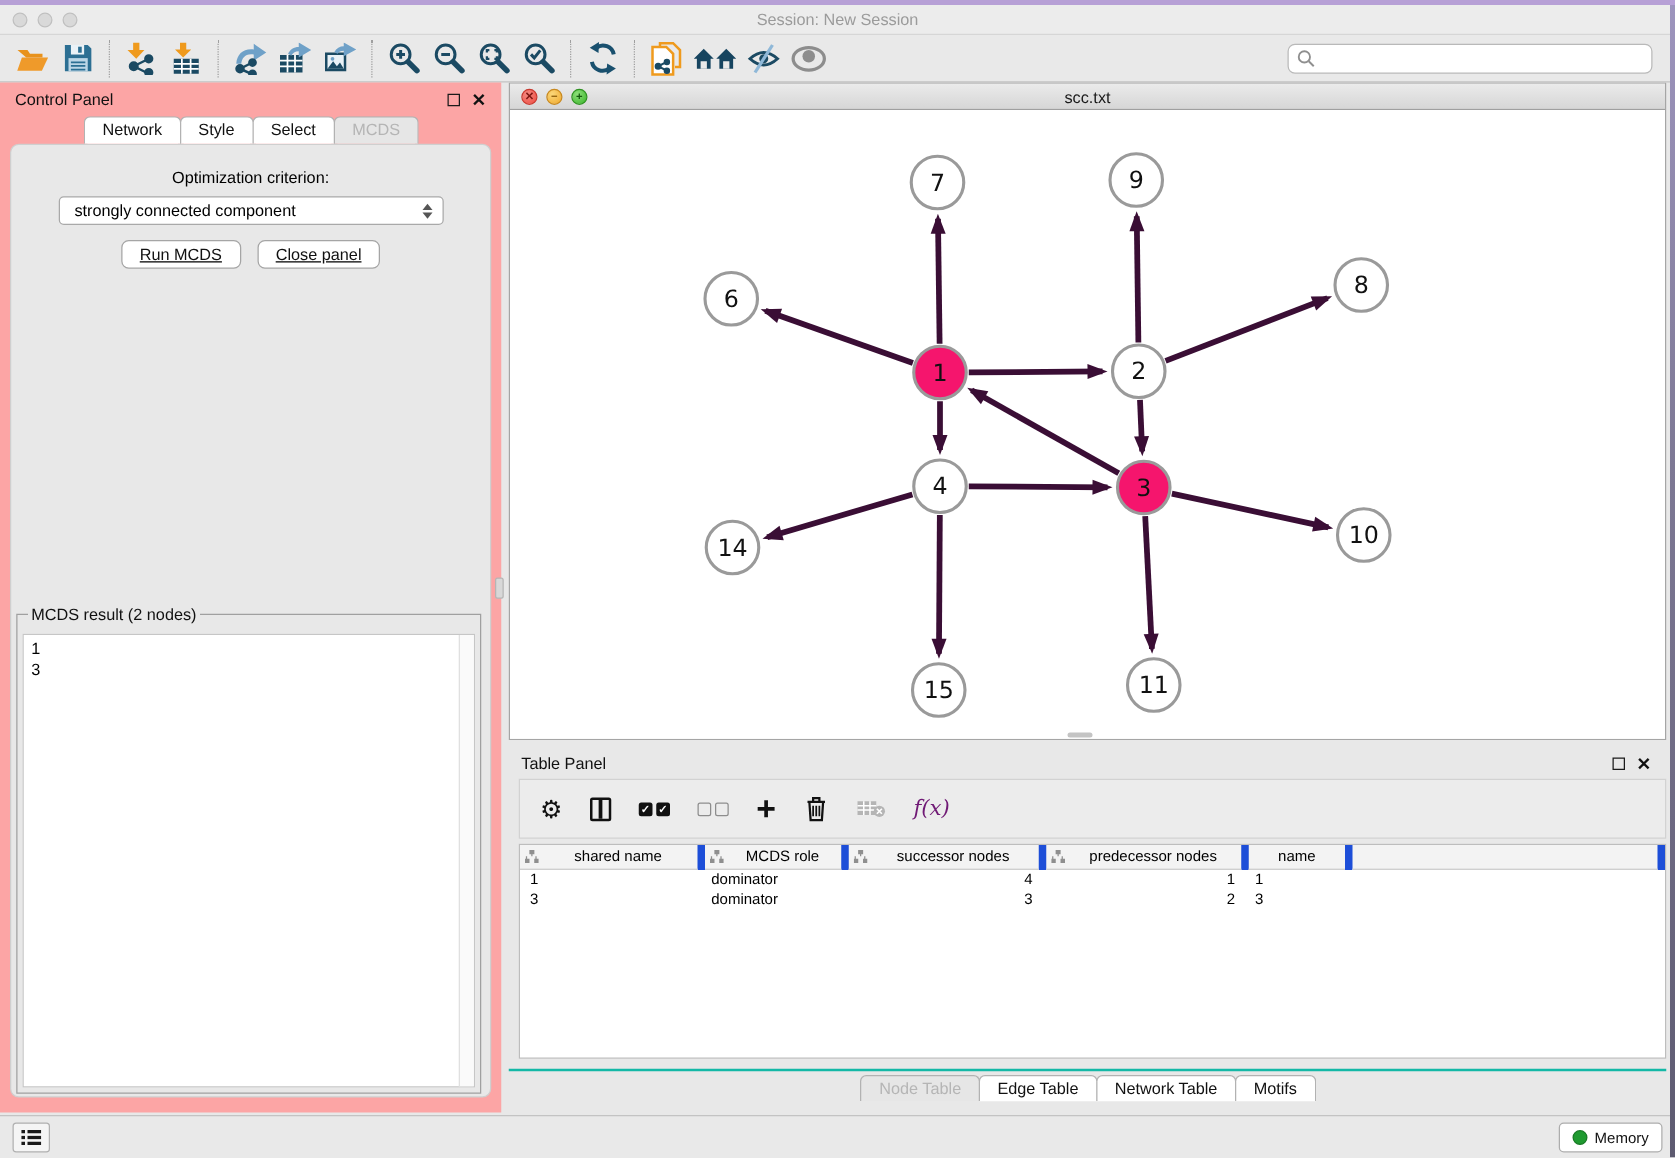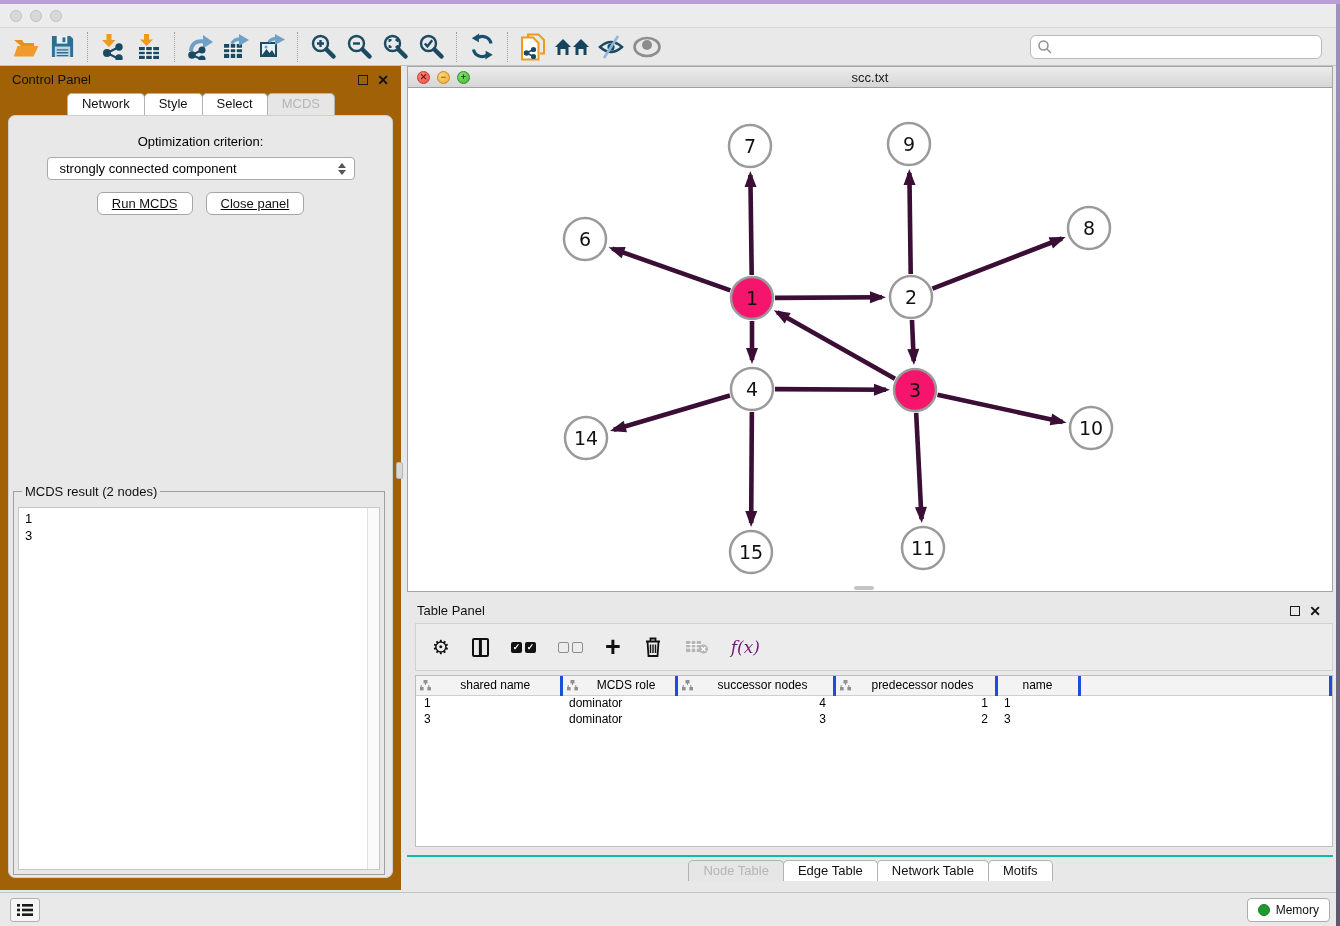--- a/index.html
+++ b/index.html
@@ -19,21 +19,21 @@
   
   .toolbar { position:absolute; left:0; top:28px; width:1340px; height:38px; background:#e9e9e9;
              border-bottom:1px solid #c2c2c2; display:flex; align-items:center; padding:0 8px; }
   .tb-btn { width:36px; height:32px; display:flex; align-items:center; justify-content:center; }
   .tb-sep { width:1px; height:30px; border-left:1px dotted #9f9f9f; margin:0 7px; }
   .search-wrap { margin-left:auto; width:292px; height:24px; background:#fff; border:1px solid #b9b9b9;
                  border-radius:6px; display:flex; align-items:center; padding:0 6px; margin-right:10px; }
   .search-wrap input { border:none; outline:none; flex:1; font-size:13px; background:transparent; }
 
   
-  .control-panel { position:absolute; left:0; top:66px; width:401px; height:824px; background:#a16207; }
+  .control-panel { position:absolute; left:0; top:66px; width:401px; height:824px; background:#fca5a5; }
   .panel-head { height:27px; display:flex; align-items:center; padding:0 12px; }
   .panel-title { font-size:13px; color:#111; }
   .panel-head-icons { margin-left:auto; display:flex; align-items:center; gap:9px; }
   .float-ic { width:10px; height:10px; border:1.6px solid #1a1a1a; display:inline-block; }
   .close-ic { font-size:14px; font-weight:bold; color:#111; line-height:1; }
   .tabs-row { display:flex; justify-content:center; gap:0; height:22px; position:relative; z-index:2; }
   .tab { border:1px solid #b2b2b2; border-bottom:none; background:#fff; font-size:13px; color:#111;
          padding:2px 14px 3px; border-radius:5px 5px 0 0; margin-right:-1px; }
   .tab.selected { background:#e6e6e6; color:#b5b5b5; }
   .cp-content { position:absolute; left:8px; right:8px; top:49px; bottom:12px;
@@ -83,21 +83,21 @@
   .colpanel-glyph { width:17px; height:19px; border:2.2px solid #111; border-radius:2px; position:relative; }
   .colpanel-glyph::after { content:""; position:absolute; left:50%; top:0; bottom:0; width:2.2px; background:#111; transform:translateX(-50%); }
   .cb-pair { display:flex; gap:3px; }
   .cb { width:11px; height:11px; border-radius:2px; }
   .cb.on  { background:#111; color:#fff; font-size:9px; font-weight:bold; display:flex; align-items:center; justify-content:center; }
   .cb.off { border:1.6px solid #8d8d8d; background:transparent; }
   .plus-glyph { font-size:27px; font-weight:bold; color:#111; line-height:20px; }
   .fx-glyph { font-family:"DejaVu Serif", serif; font-style:italic; font-size:17px; color:#701a75; }
   .table-wrap { position:absolute; left:8px; right:0; top:78px; height:172px; background:#fff; border:1px solid #bdbdbd; overflow:hidden; }
   table.data { border-collapse:collapse; font-size:12px; width:100%; }
-  table.data th { background:#f3f3f3; border-right:3px solid #1d4ed8; border-bottom:1px solid #cfcfcf;
+  table.data th { background:#f3f3f3; border-right:6px solid #1d4ed8; border-bottom:1px solid #cfcfcf;
                   font-weight:normal; height:19px; padding:0 4px; white-space:nowrap; }
   table.data th .th-inner { display:flex; align-items:center; }
   table.data th .th-label { flex:1; text-align:center; }
   table.data td { height:16px; padding:0 8px; white-space:nowrap; }
   td.num { text-align:right; padding-right:14px; }
   .tp-tabs { position:absolute; left:0; right:0; top:258px; height:25px; border-top:2px solid #14b8a6;
              display:flex; justify-content:center; align-items:flex-start; padding-top:3px; }
   .tree-ic { margin-right:4px; }
 
   
@@ -114,20 +114,21 @@
 
 <div class="top-accent"></div>
 <div class="right-accent"></div>
 
 <div class="titlebar">
   <div class="tl-dots">
     <span class="tl-dot"></span>
     <span class="tl-dot"></span>
     <span class="tl-dot"></span>
   </div>
+  <div class="win-title">Session: New Session</div>
 </div>
 
 <div class="toolbar">
   <span class="tb-btn">
     <svg width="26" height="26" viewBox="0 0 26 26">
         <path fill="#e8921c" d="M1,6 h8 l2,3 h10 v3 H8 Z"></path>
         <path fill="#ef9a2a" d="M4.5,12 h21 l-5,10.5 H0.8 Z"></path>
       </svg>
   </span>
   <span class="tb-btn">

